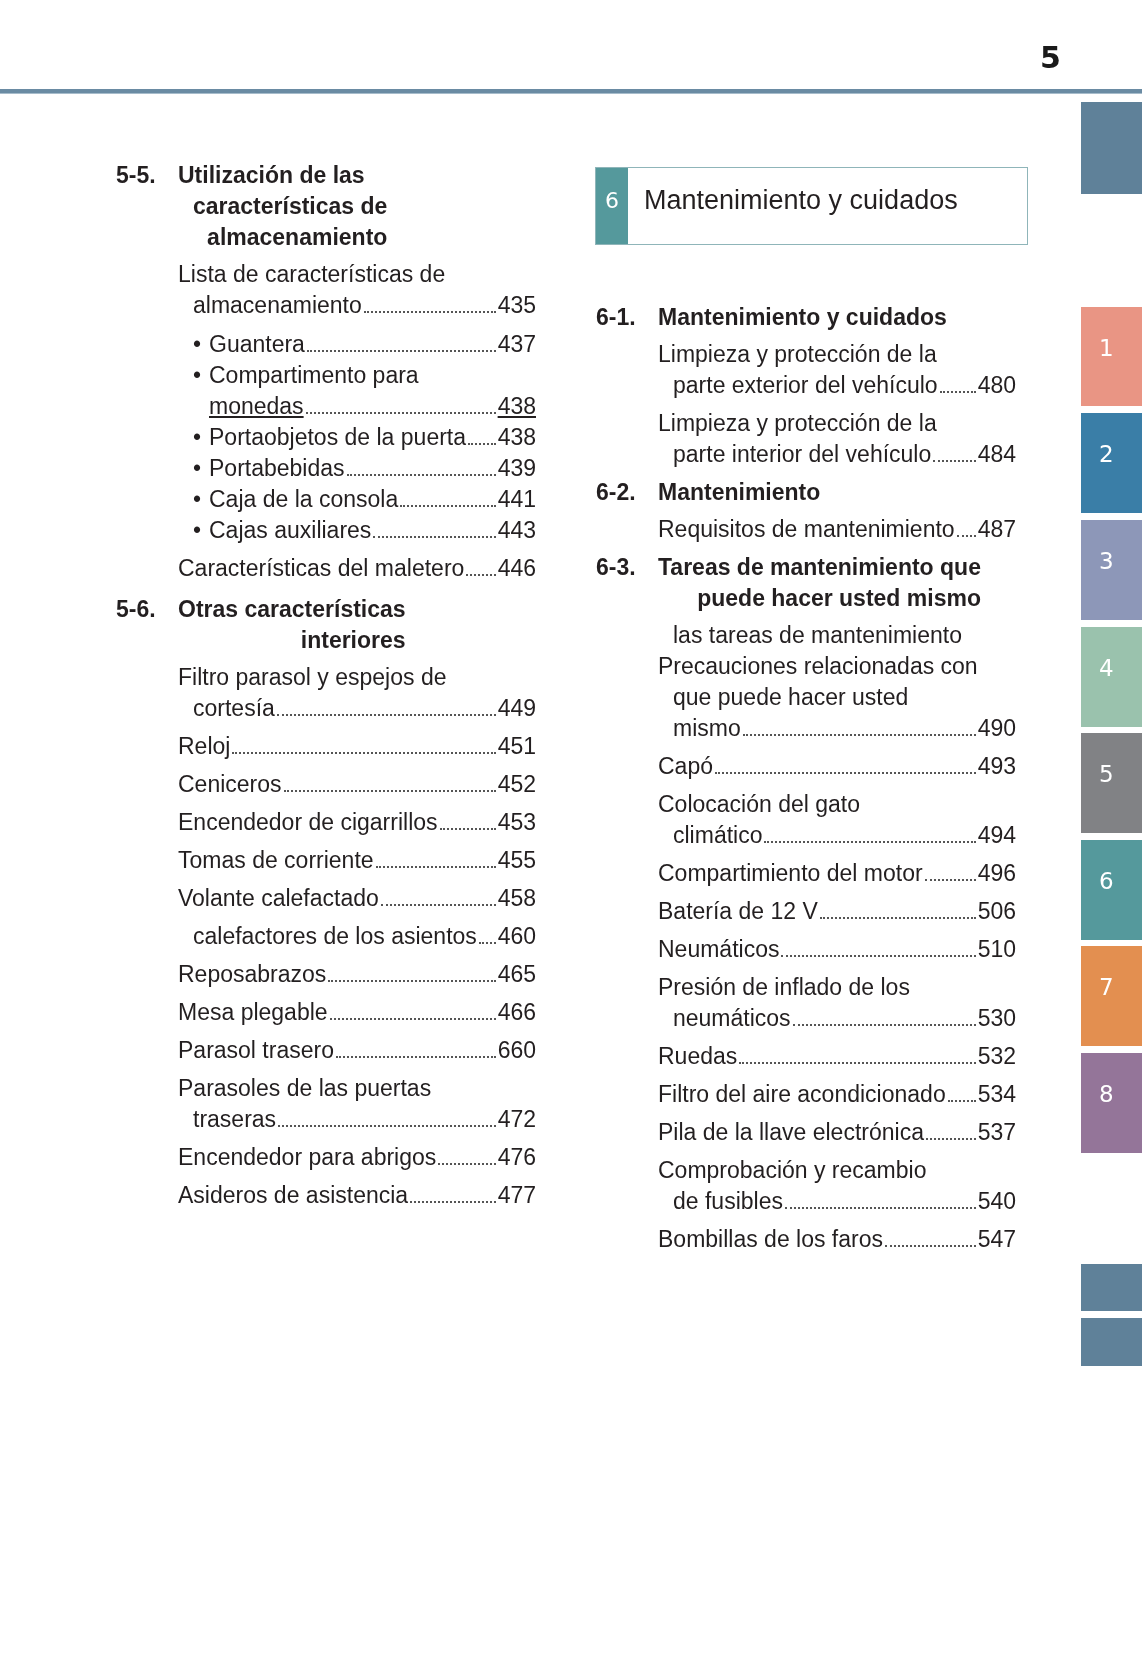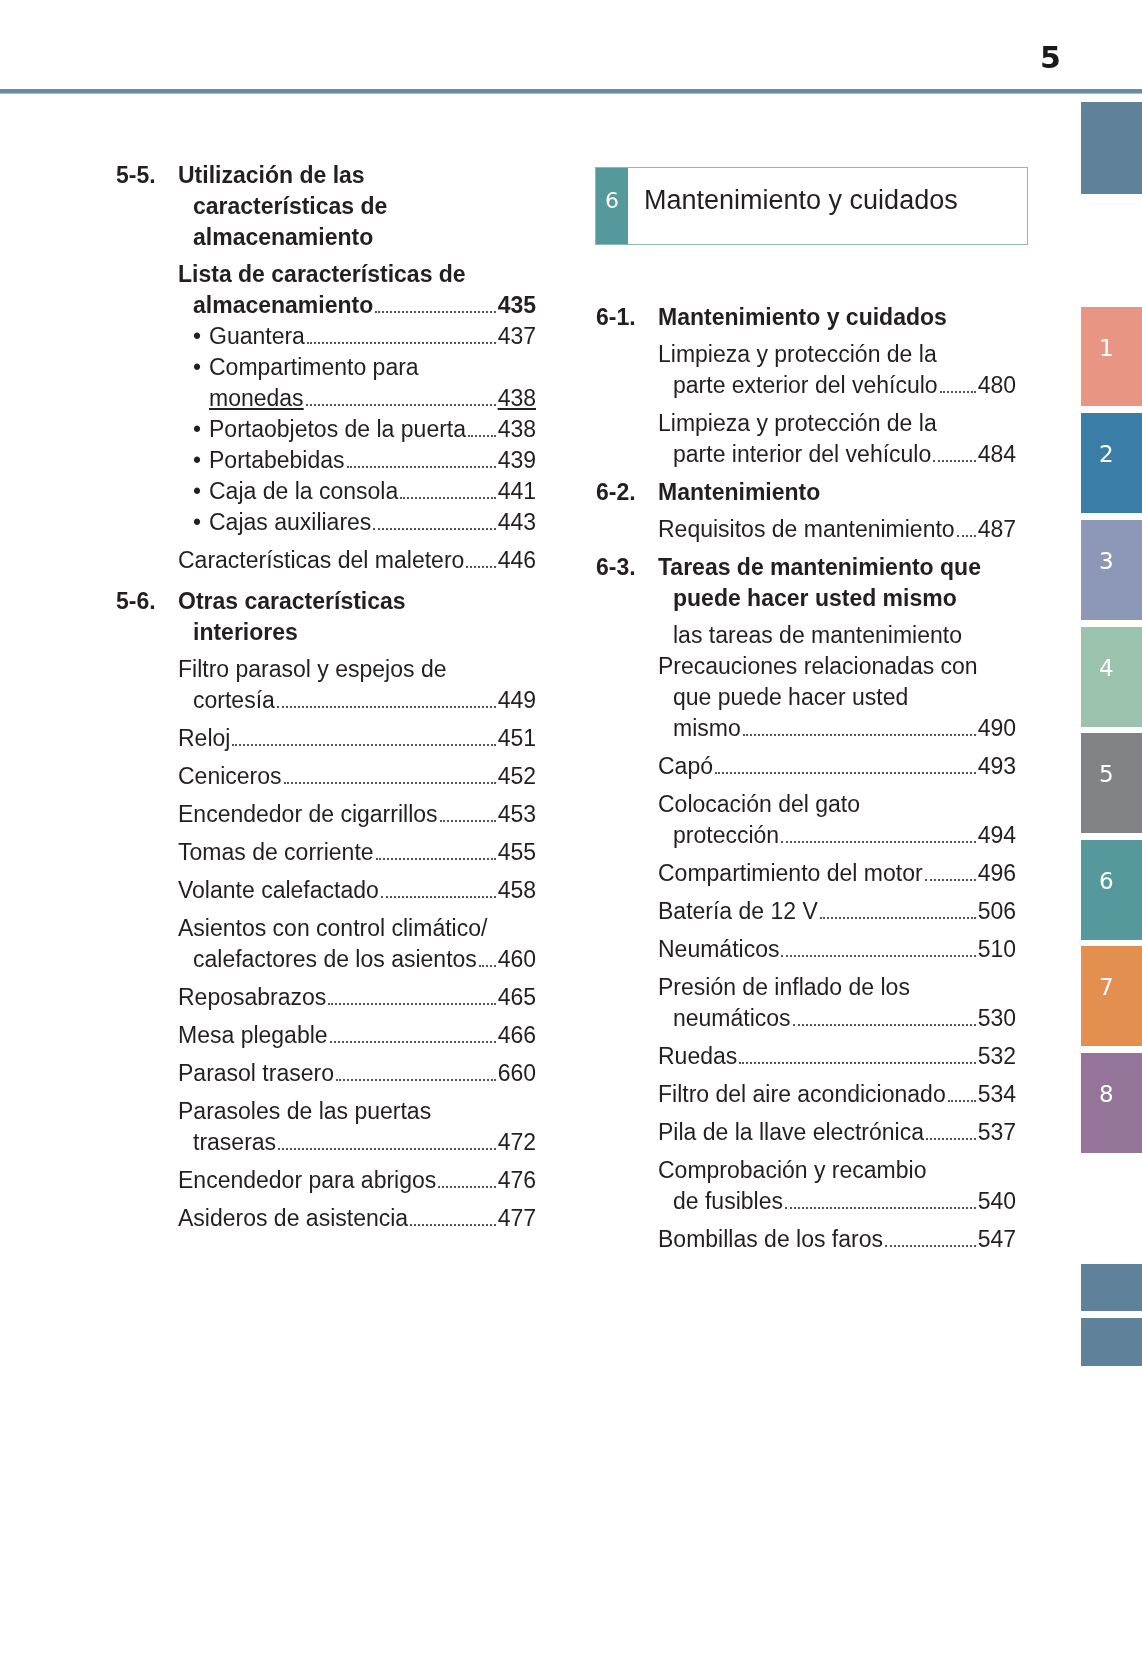--- a/index.html
+++ b/index.html
@@ -24,34 +24,34 @@
   }
   .tab span { position: absolute; top: 28px; }
 
   .col { position: absolute; top: 160px; }
   .col-left { left: 116px; width: 420px; }
   .col-right { left: 596px; width: 420px; }
 
   .sec { display: flex; font-size: 23px; font-weight: bold; line-height: 31px; margin-bottom: 6px; }
   .sec .num { width: 62px; flex: none; font-weight: bold; }
   .sec .title { padding-left: 0; }
-  .sec .title .cont { display: block; padding-left: 15px; }
+  .sec .title .cont { display: block; padding-left: 15px; text-align: right; }
 
   .entry { margin-left: 62px; font-size: 23px; line-height: 31px; margin-bottom: 7px; }
   .entry .line { display: flex; align-items: baseline; }
   .entry .indent { padding-left: 15px; }
   .entry .first { display: block; }
   .entry .dots { flex: 1; border-bottom: 2px dotted #555; margin: 0 2px 6px 2px; height: 0; }
   .entry .pg { flex: none; }
   .sub { margin-left: 77px; font-size: 23px; line-height: 31px; }
   .sub .line { display: flex; align-items: baseline; }
   .sub .bullet { width: 16px; flex: none; }
   .sub .cont { padding-left: 16px; text-decoration: underline; }
   .sub .dots { flex: 1; border-bottom: 2px dotted #555; margin: 0 2px 6px 2px; }
-  .tight { margin-bottom: 0; font-weight: bold; }
+  .tight { margin-bottom: 8px; }
 
   .chapter-box {
     position: absolute; left: 595px; top: 167px; width: 433px; height: 78px;
     border: 1.5px solid #8fb5b9; box-sizing: border-box; display: flex;
   }
   .chapter-box .cnum {
     width: 32px; background: #55999c; color: #fff; font-size: 22px;
     display: flex; align-items: flex-start; justify-content: center; padding-top: 20px;
     font-family: "DejaVu Sans", sans-serif;
   }
@@ -223,23 +223,20 @@
         </div>
       </div>
       <div class="entry">
         <div class="line">
           <span>Volante calefactado</span>
           <span class="dots"></span>
           <span class="pg">458</span>
         </div>
       </div>
       <div class="entry">
-        <div class="line">
-          <span>Asientos con control climático/</span>
-        </div>
         <div class="line indent">
           <span>calefactores de los asientos</span>
           <span class="dots"></span>
           <span class="pg">460</span>
         </div>
       </div>
       <div class="entry">
         <div class="line">
           <span>Reposabrazos</span>
           <span class="dots"></span>
@@ -361,21 +358,21 @@
           <span>Capó</span>
           <span class="dots"></span>
           <span class="pg">493</span>
         </div>
       </div>
       <div class="entry">
         <div class="line">
           <span>Colocación del gato</span>
         </div>
         <div class="line indent">
-          <span>protección</span>
+          <span>climático</span>
           <span class="dots"></span>
           <span class="pg">494</span>
         </div>
       </div>
       <div class="entry">
         <div class="line">
           <span>Compartimiento del motor</span>
           <span class="dots"></span>
           <span class="pg">496</span>
         </div>

